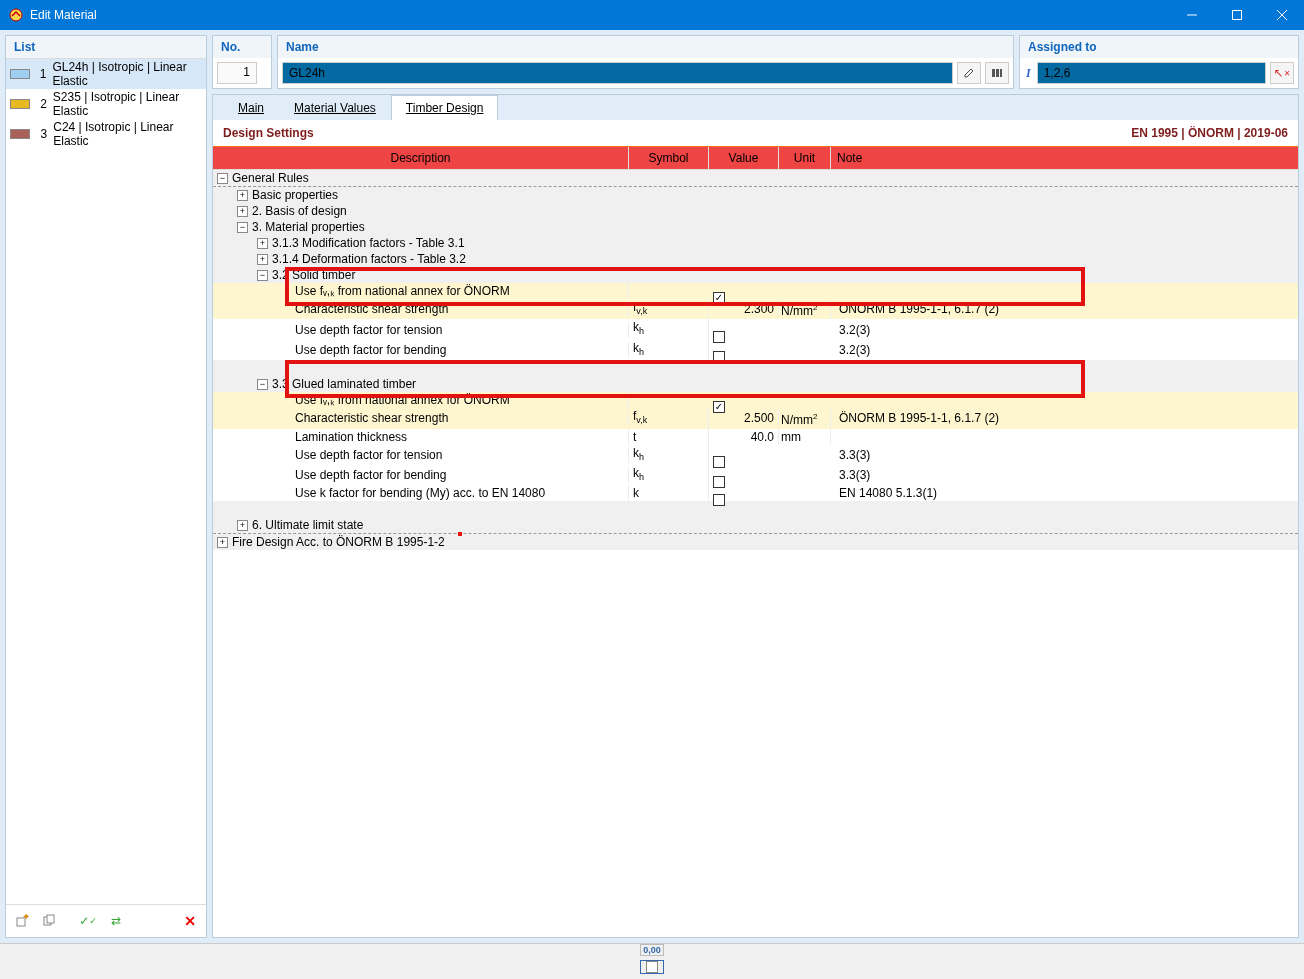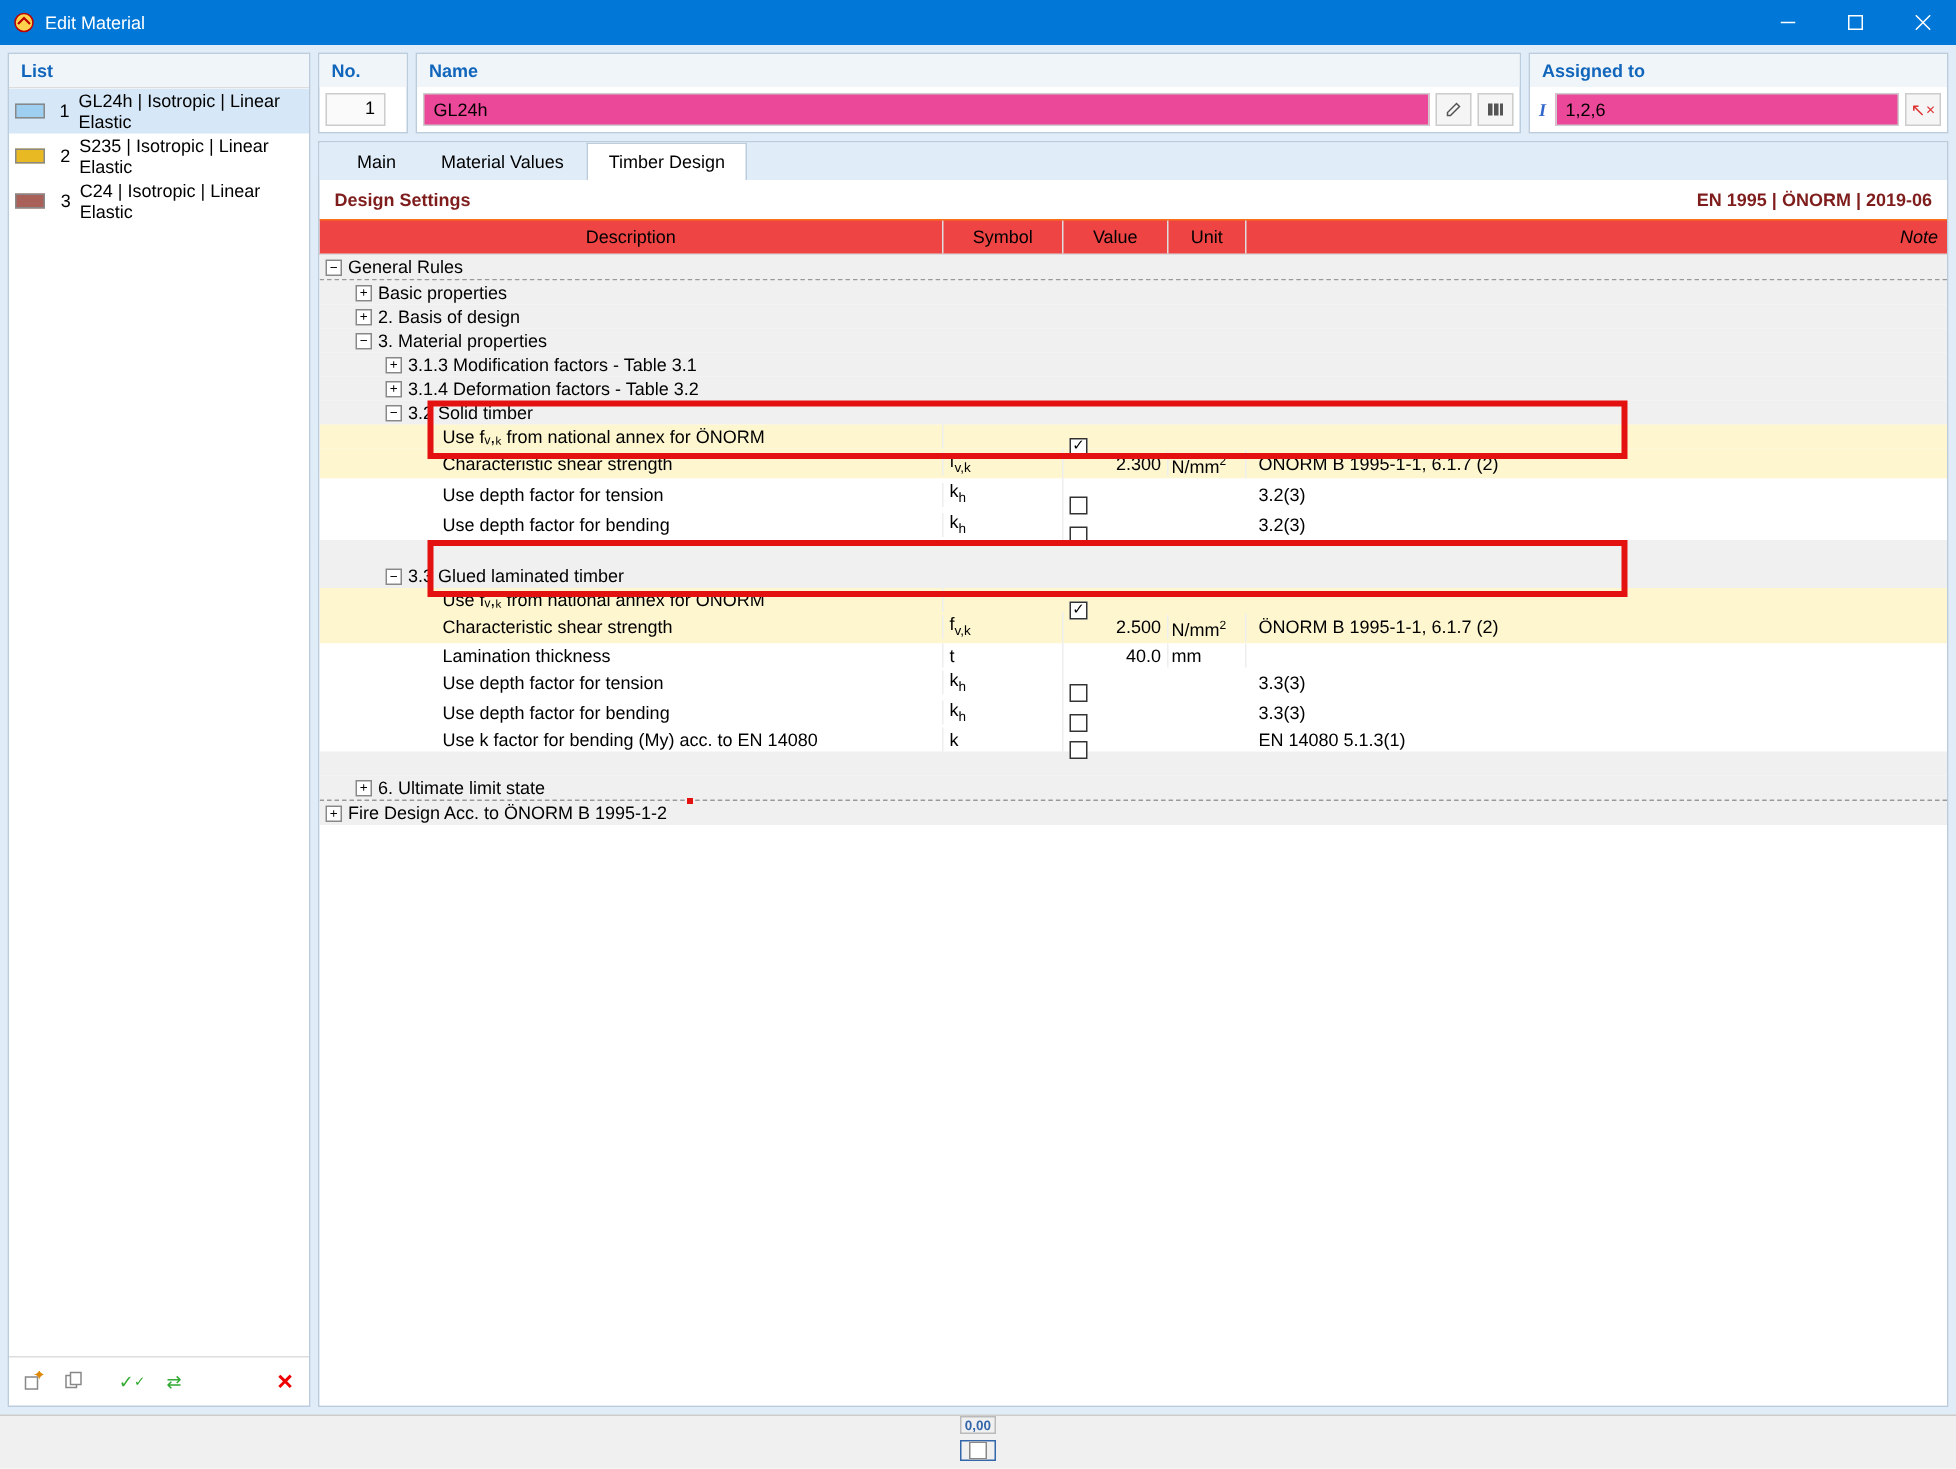--- a/index.html
+++ b/index.html
@@ -123,21 +123,21 @@
   .field-input-row {
     display: flex;
     align-items: center;
     padding: 4px;
     gap: 4px;
   }
   
   .text-input {
     flex: 1;
     border: 1px solid #ccc;
-    background: #ec4899;
+    background: #0369a1;
     height: 22px;
     padding: 0 6px;
     font-size: 12px;
     font-family: inherit;
   }
   
   .readonly-box {
     border: 1px solid #ccc;
     background: #fafafa;
     height: 22px;
@@ -161,20 +161,21 @@
     background: #e0edf9;
     padding-left: 10px;
   }
   
   .tab {
     padding: 5px 14px;
     background: #e0edf9;
     border: 1px solid transparent;
     border-bottom: none;
     font-size: 12px;
+    text-decoration: underline;
   }
   .tab.active {
     background: #fff;
     border-color: #bcd;
   }
   
   .tab-body {
     flex: 1;
     background: #fff;
     border: 1px solid #bcd;
@@ -199,21 +200,21 @@
     border-top: 1px solid #f97316;
     border-bottom: 1px solid #ddd;
     font-size: 12px;
   }
   
   .th { padding: 4px 6px; text-align: center; border-right: 1px solid #ddd; }
   .th.desc { width: 416px; }
   .th.sym { width: 80px; }
   .th.val { width: 70px; }
   .th.unit { width: 52px; }
-  .th.note { flex: 1; border-right: none; text-align: right; font-style: italic; }
+  .th.note { flex: 1; border-right: none; text-align: left; }
   
   .tree-area {
     flex: 1;
     overflow: auto;
     font-size: 12px;
     background: #fff;
     position: relative;
   }
   
   .tree-row {

